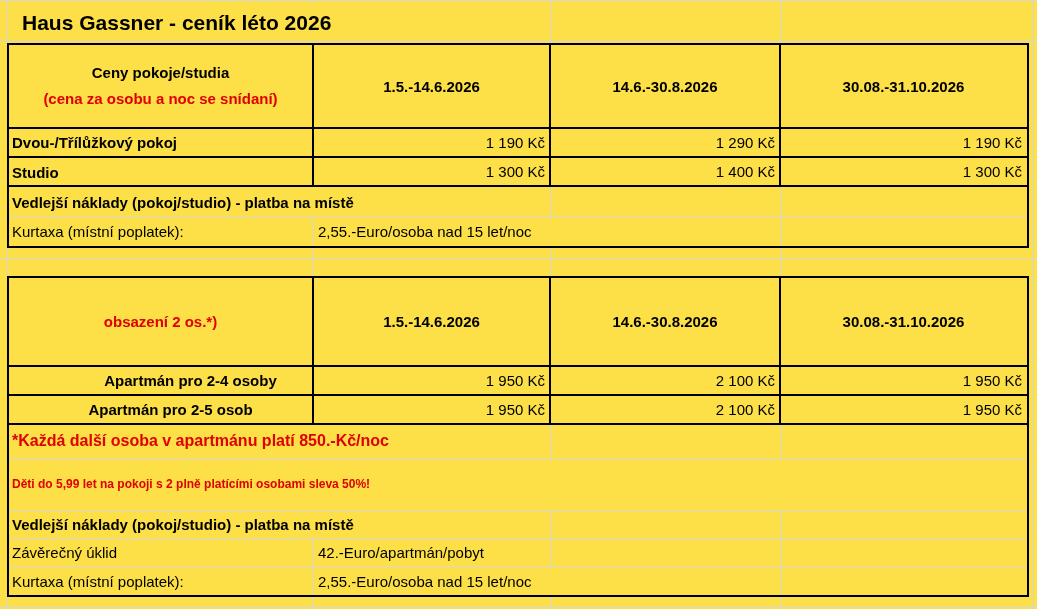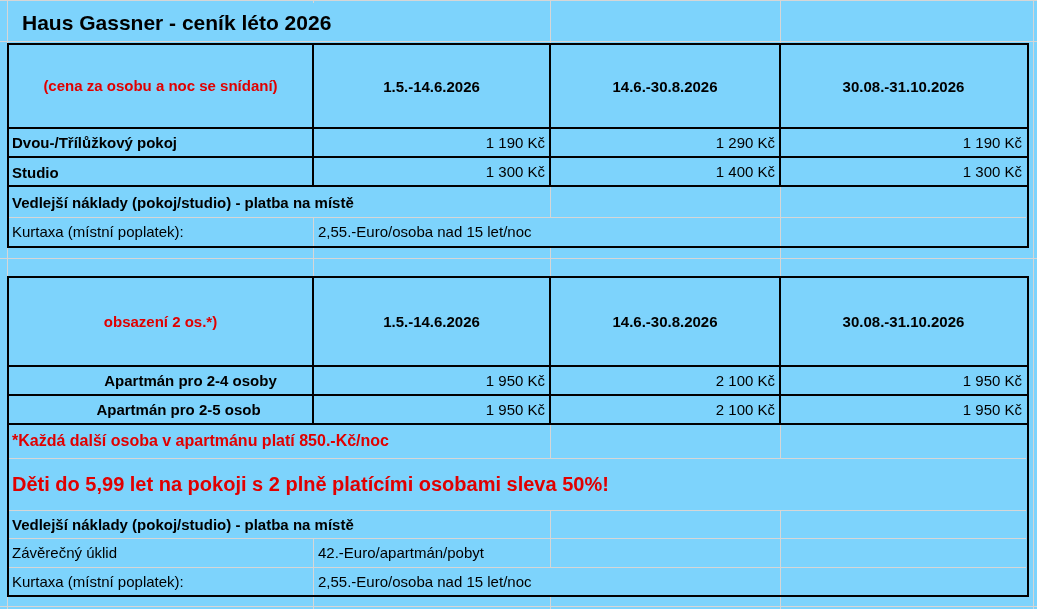--- a/index.html
+++ b/index.html
@@ -1,17 +1,17 @@
 <!DOCTYPE html>
 <html><head>
 <meta charset="utf-8">
 <style>
   html,body{margin:0;padding:0;background:#fff;}
   #screen{
-    position:relative;width:1037px;height:609px;background:#7dd3fc;
+    position:relative;width:1037px;height:609px;background:#fde047;
     font-family:"Liberation Sans","DejaVu Sans",sans-serif;color:#000;
     overflow:hidden;
   }
   .gl{position:absolute;background:#d6d6d6;}
   .bl{position:absolute;background:#000;}
   .txt{position:absolute;display:flex;align-items:center;font-size:15px;white-space:nowrap;}
   .left{justify-content:flex-start;}
   .center{justify-content:center;text-align:center;}
   .right{justify-content:flex-end;}
   .bold{font-weight:700;}
@@ -67,20 +67,21 @@
     <div class="bl" style="left:7px;top:156px;width:1022px;height:2px"></div>
     <div class="bl" style="left:7px;top:185px;width:1022px;height:2px"></div>
     <div class="bl" style="left:7px;top:246px;width:1022px;height:2px"></div>
     <div class="bl" style="left:7px;top:43px;width:2px;height:205px"></div>
     <div class="bl" style="left:1027px;top:43px;width:2px;height:205px"></div>
     <div class="bl" style="left:312px;top:43px;width:2px;height:144px"></div>
     <div class="bl" style="left:549px;top:43px;width:2px;height:144px"></div>
     <div class="bl" style="left:779px;top:43px;width:2px;height:144px"></div>
 
     <div class="txt hdr" style="left:10px;top:46px;width:301px;height:80px">
+      <div>Ceny pokoje/studia</div>
       <div class="red">(cena za osobu a noc se snídaní)</div>
     </div>
     <div class="txt center bold" style="left:315px;top:46px;width:233px;height:80px">1.5.-14.6.2026</div>
     <div class="txt center bold" style="left:552px;top:46px;width:226px;height:80px">14.6.-30.8.2026</div>
     <div class="txt center bold" style="left:782px;top:46px;width:243px;height:80px">30.08.-31.10.2026</div>
 
     <div class="txt left bold" style="left:12px;top:129px;width:298px;height:27px">Dvou-/Třílůžkový pokoj</div>
     <div class="txt right price" style="left:315px;top:129px;width:230px;height:27px">1 190 Kč</div>
     <div class="txt right price" style="left:552px;top:129px;width:223px;height:27px">1 290 Kč</div>
     <div class="txt right price" style="left:782px;top:129px;width:240px;height:27px">1 190 Kč</div>
@@ -113,27 +114,27 @@
     </div>
     <div class="txt center bold" style="left:315px;top:279px;width:233px;height:85px">1.5.-14.6.2026</div>
     <div class="txt center bold" style="left:552px;top:279px;width:226px;height:85px">14.6.-30.8.2026</div>
     <div class="txt center bold" style="left:782px;top:279px;width:243px;height:85px">30.08.-31.10.2026</div>
 
     <div class="txt center bold" style="left:10px;top:367px;width:361px;height:27px">Apartmán pro 2-4 osoby</div>
     <div class="txt right price" style="left:315px;top:367px;width:230px;height:27px">1 950 Kč</div>
     <div class="txt right price" style="left:552px;top:367px;width:223px;height:27px">2 100 Kč</div>
     <div class="txt right price" style="left:782px;top:367px;width:240px;height:27px">1 950 Kč</div>
 
-    <div class="txt center bold" style="left:10px;top:396px;width:337px;height:27px">Apartmán pro 2-5 osob</div>
+    <div class="txt center bold" style="left:2px;top:396px;width:337px;height:27px">Apartmán pro 2-5 osob</div>
     <div class="txt right price" style="left:315px;top:396px;width:230px;height:27px">1 950 Kč</div>
     <div class="txt right price" style="left:552px;top:396px;width:223px;height:27px">2 100 Kč</div>
     <div class="txt right price" style="left:782px;top:396px;width:240px;height:27px">1 950 Kč</div>
 
     <div class="txt left bold red" style="left:12px;top:426px;width:900px;height:30px;font-size:16px">*Každá další osoba v apartmánu platí 850.-Kč/noc</div>
-    <div class="txt left bold red" style="left:12px;top:460px;width:950px;height:48px;font-size:20px">Děti do 5,99 let na pokoji s 2 plně platícími osobami sleva 50%!</div>
+    <div class="txt left bold red" style="left:12px;top:460px;width:950px;height:48px;font-size:12px">Děti do 5,99 let na pokoji s 2 plně platícími osobami sleva 50%!</div>
 
     <div class="txt left bold" style="left:12px;top:511px;width:700px;height:26px">Vedlejší náklady (pokoj/studio) - platba na místě</div>
     <div class="txt left" style="left:12px;top:539px;width:298px;height:27px">Závěrečný úklid</div>
     <div class="txt left" style="left:318px;top:539px;width:450px;height:27px">42.-Euro/apartmán/pobyt</div>
     <div class="txt left" style="left:12px;top:568px;width:298px;height:27px">Kurtaxa (místní poplatek):</div>
     <div class="txt left" style="left:318px;top:568px;width:450px;height:27px">2,55.-Euro/osoba nad 15 let/noc</div>
   </div>
 
 </div>
 

